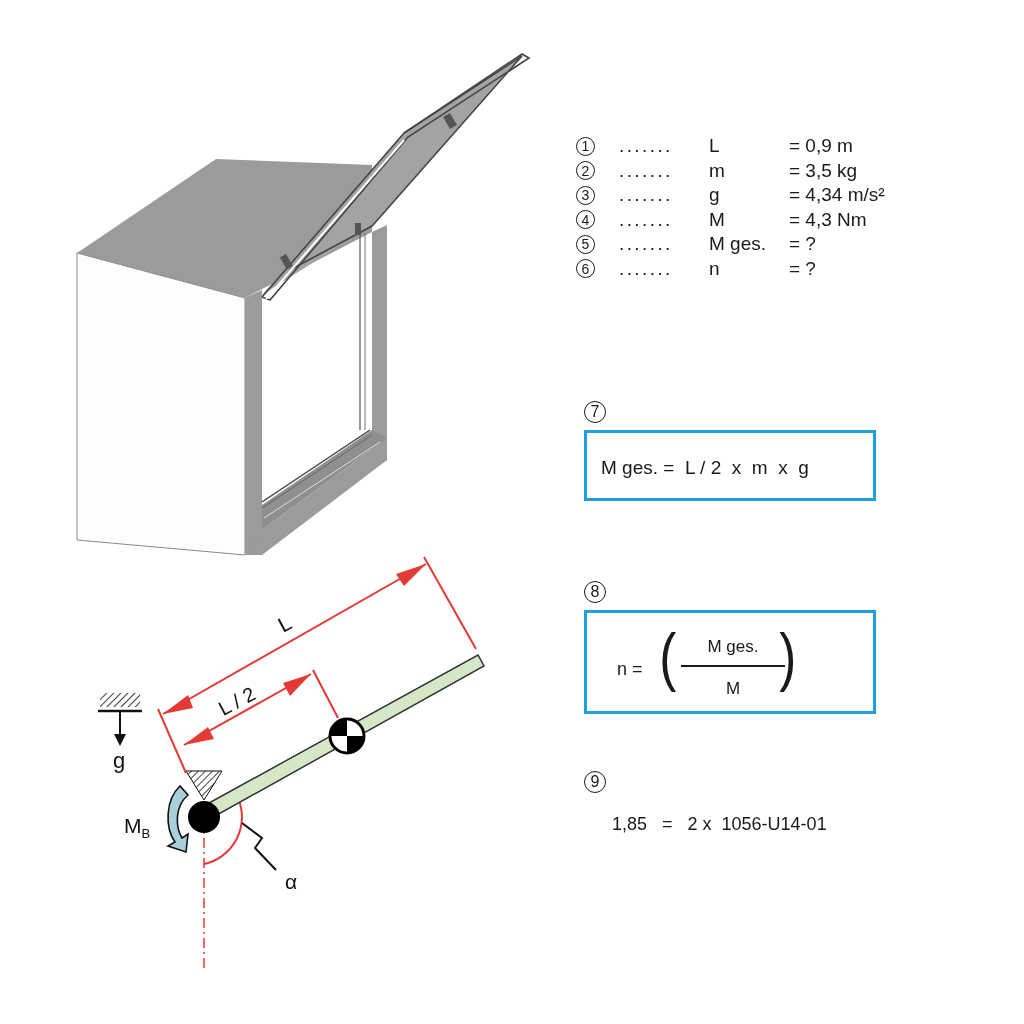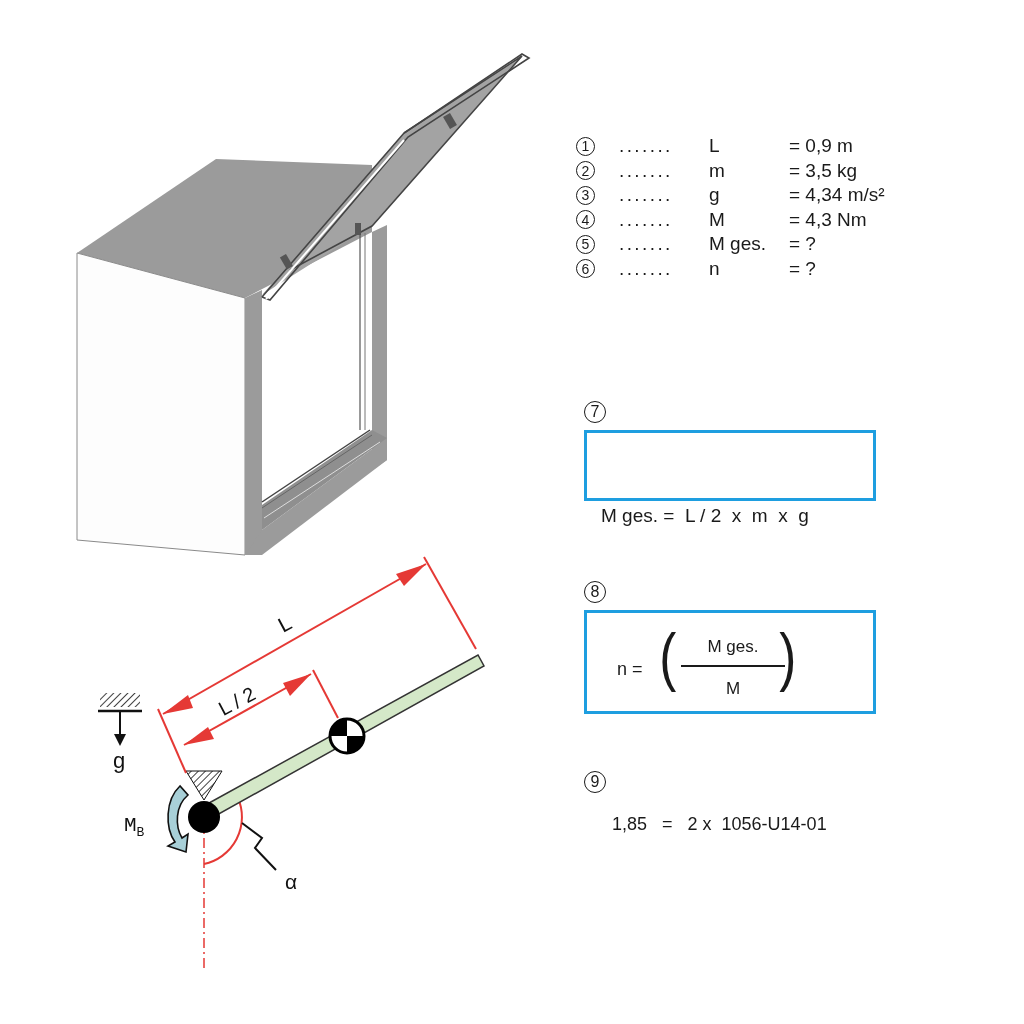--- a/index.html
+++ b/index.html
@@ -11,21 +11,21 @@
     .legend-row { display: flex; align-items: center; height: 24.5px; white-space: nowrap; }
     .circ { display: inline-flex; width: 19px; height: 19px; border: 1.3px solid #1a1a1a; border-radius: 50%;
             font-size: 14px; align-items: center; justify-content: center; box-sizing: border-box; margin-right: 24px; }
     .dots { width: 90px; letter-spacing: 2.4px; }
     .sym { width: 80px; }
     .val { }
     .step-num { font-size: 19px; }
     .step-num .circ { width: 22px; height: 22px; font-size: 16px; margin-right: 0; }
     .formula-box { border: 3px solid #1e9ee0; box-sizing: border-box; background: #fff; }
     .f7 { left: 584px; top: 430px; width: 292px; height: 71px; }
-    .f7 .txt { position: absolute; left: 14px; top: 24px; font-size: 19px; white-space: pre; margin-top: 48px; }
+    .f7 .txt { position: absolute; left: 14px; top: 24px; font-size: 19px; white-space: pre; }
     .f8 { left: 584px; top: 610px; width: 292px; height: 104px; }
     .f8 .lhs { position: absolute; left: 30px; top: 46px; font-size: 18px; }
     .f8 .paren { position: absolute; top: 12px; font-size: 64px; line-height: 64px; font-weight: 300; transform: scaleX(0.8); }
     .f8 .num { position: absolute; left: 100px; top: 24px; width: 92px; text-align: center; font-size: 17px; }
     .f8 .bar { position: absolute; left: 94px; top: 52px; width: 104px; height: 2px; background: #1a1a1a; }
     .f8 .den { position: absolute; left: 100px; top: 66px; width: 92px; text-align: center; font-size: 17px; }
     .f9 { left: 612px; top: 814px; font-size: 18px; white-space: pre; }
     .dlabel { font-size: 21px; color: #111; }
   </style>
 </head>
@@ -105,21 +105,21 @@
     <line x1="313" y1="670" x2="338" y2="718" stroke="#e53935" stroke-width="2"></line>
     <line x1="184" y1="745" x2="311" y2="674" stroke="#e53935" stroke-width="2"></line>
     <polygon points="184,745 208,727 214,739" fill="#e53935"></polygon>
     <polygon points="311,674 283,683 290,696" fill="#e53935"></polygon>
   </g>
 </svg>
 
 <div class="abs dlabel" style="left:279px; top:612px; transform:rotate(-28deg);">L</div>
 <div class="abs dlabel" style="left:218px; top:690px; transform:rotate(-28deg); font-size:20px;">L / 2</div>
 <div class="abs dlabel" style="left:113px; top:748px; font-size:22px;">g</div>
-<div class="abs dlabel" style="left:124px; top:814px; font-size:21px;font-family:Liberation Mono, monospace;">
+<div class="abs dlabel" style="left:124px; top:814px; font-size:21px;">
   <span>M</span><sub style="font-size:13px;">B</sub>
 </div>
 <div class="abs dlabel" style="left:285px; top:870px; font-size:21px;">α</div>
 
 <div class="abs legend">
   <div class="legend-row">
     <span class="circ">1</span>
     <span class="dots">.......</span>
     <span class="sym">L</span>
     <span class="val">= 0,9 m</span>

